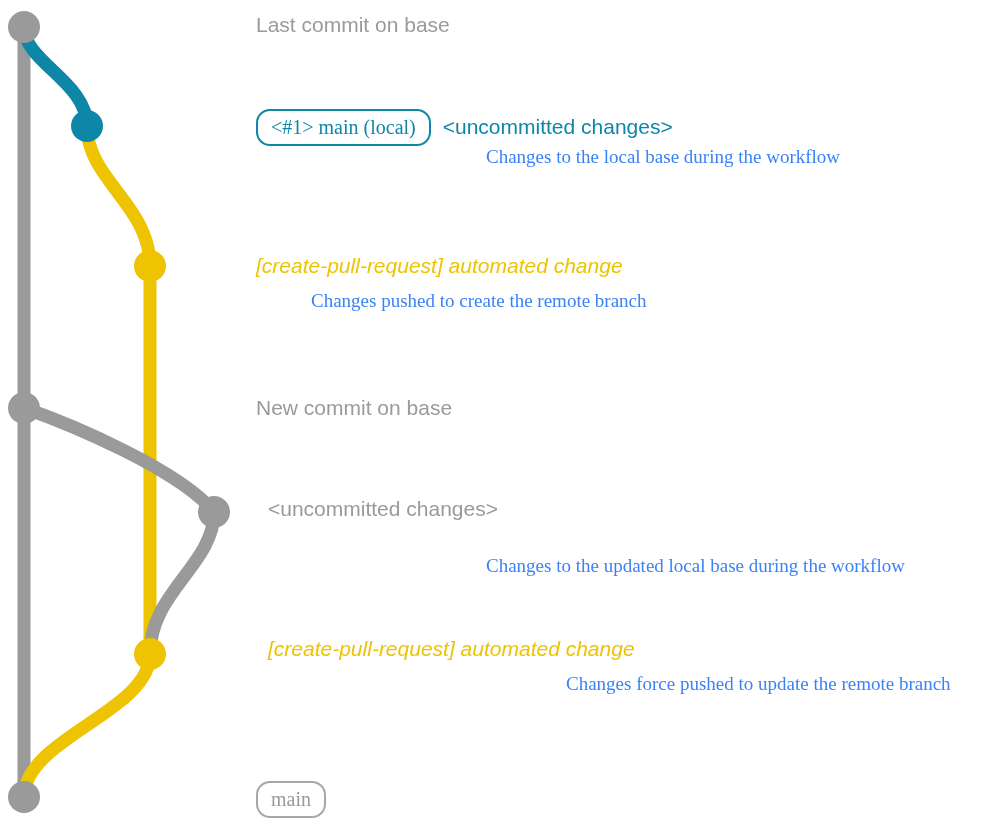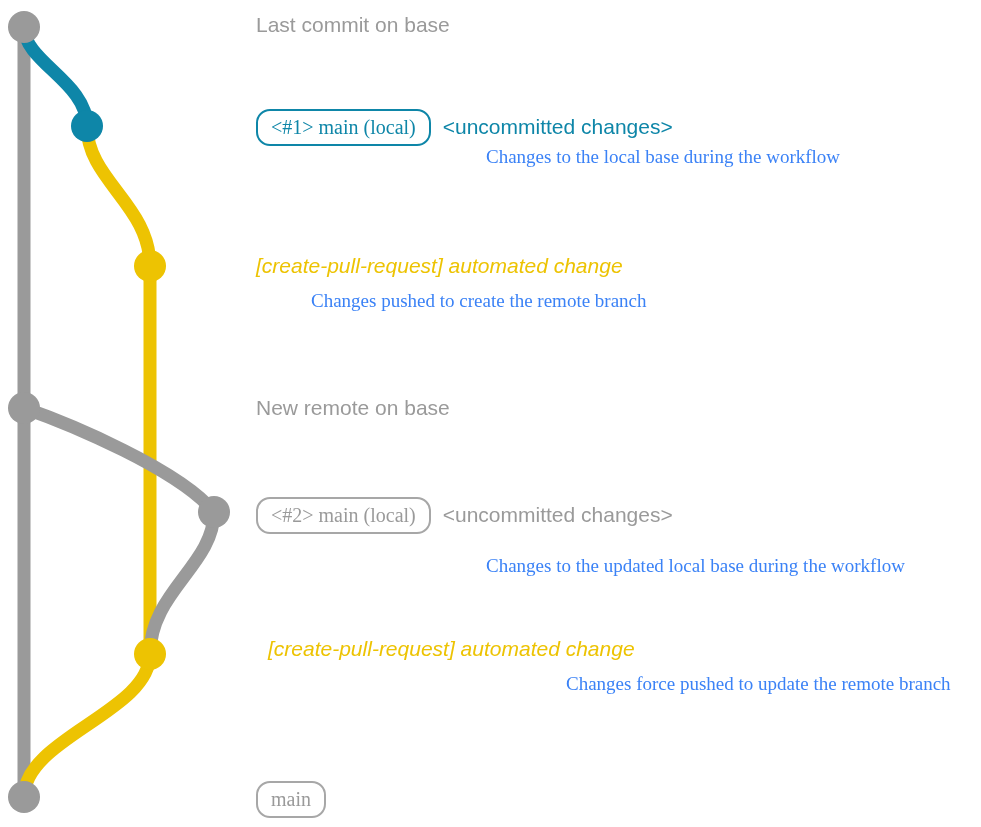--- a/index.html
+++ b/index.html
@@ -116,25 +116,24 @@
   <span class="subject blue">&lt;uncommitted changes&gt;</span>
 </div>
 <div class="body-text" style="left:486px; top:146px;">Changes to the local base during the workflow</div>
 
 <div class="row commit-line" style="left:256px; top:254px;">
   <span class="subject yellow standalone">[create-pull-request] automated change</span>
 </div>
 <div class="body-text" style="left:269px; top:290px;margin-left:42px;">Changes pushed to create the remote branch</div>
 
 <div class="row commit-line" style="left:256px; top:396px;">
-  <span class="subject gray standalone">New remote on base</span>
+  <span class="subject gray standalone">New commit on base</span>
 </div>
 
 <div class="row commit-line" style="left:256px; top:497px;">
-  <span class="ref-pill gray">&lt;#2&gt; main (local)</span>
   <span class="subject gray">&lt;uncommitted changes&gt;</span>
 </div>
 <div class="body-text" style="left:486px; top:555px;">Changes to the updated local base during the workflow</div>
 
 <div class="row commit-line" style="left:256px; top:637px;">
   <span class="subject yellow">[create-pull-request] automated change</span>
 </div>
 <div class="body-text" style="left:566px; top:673px;">Changes force pushed to update the remote branch</div>
 
 <div class="row commit-line" style="left:256px; top:781px;">

